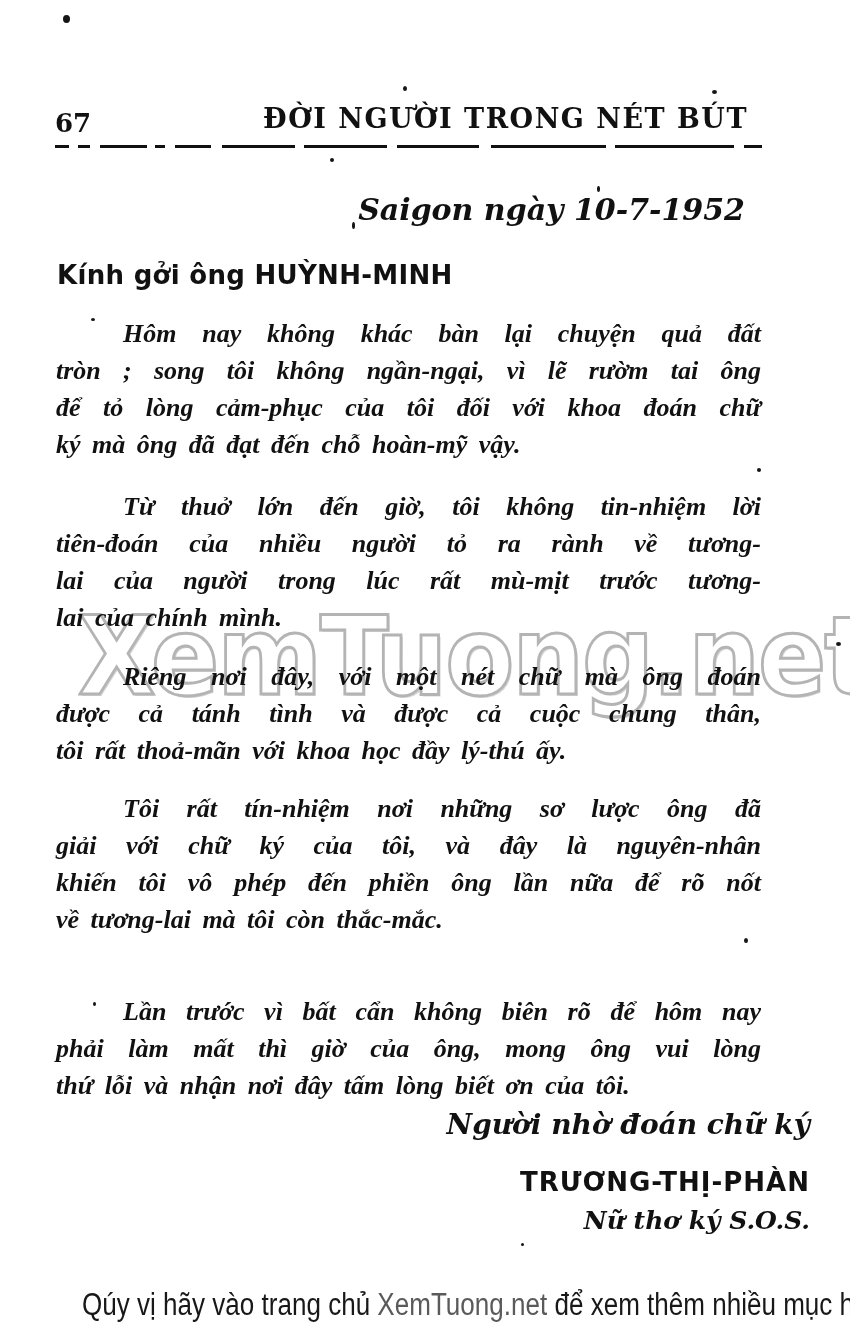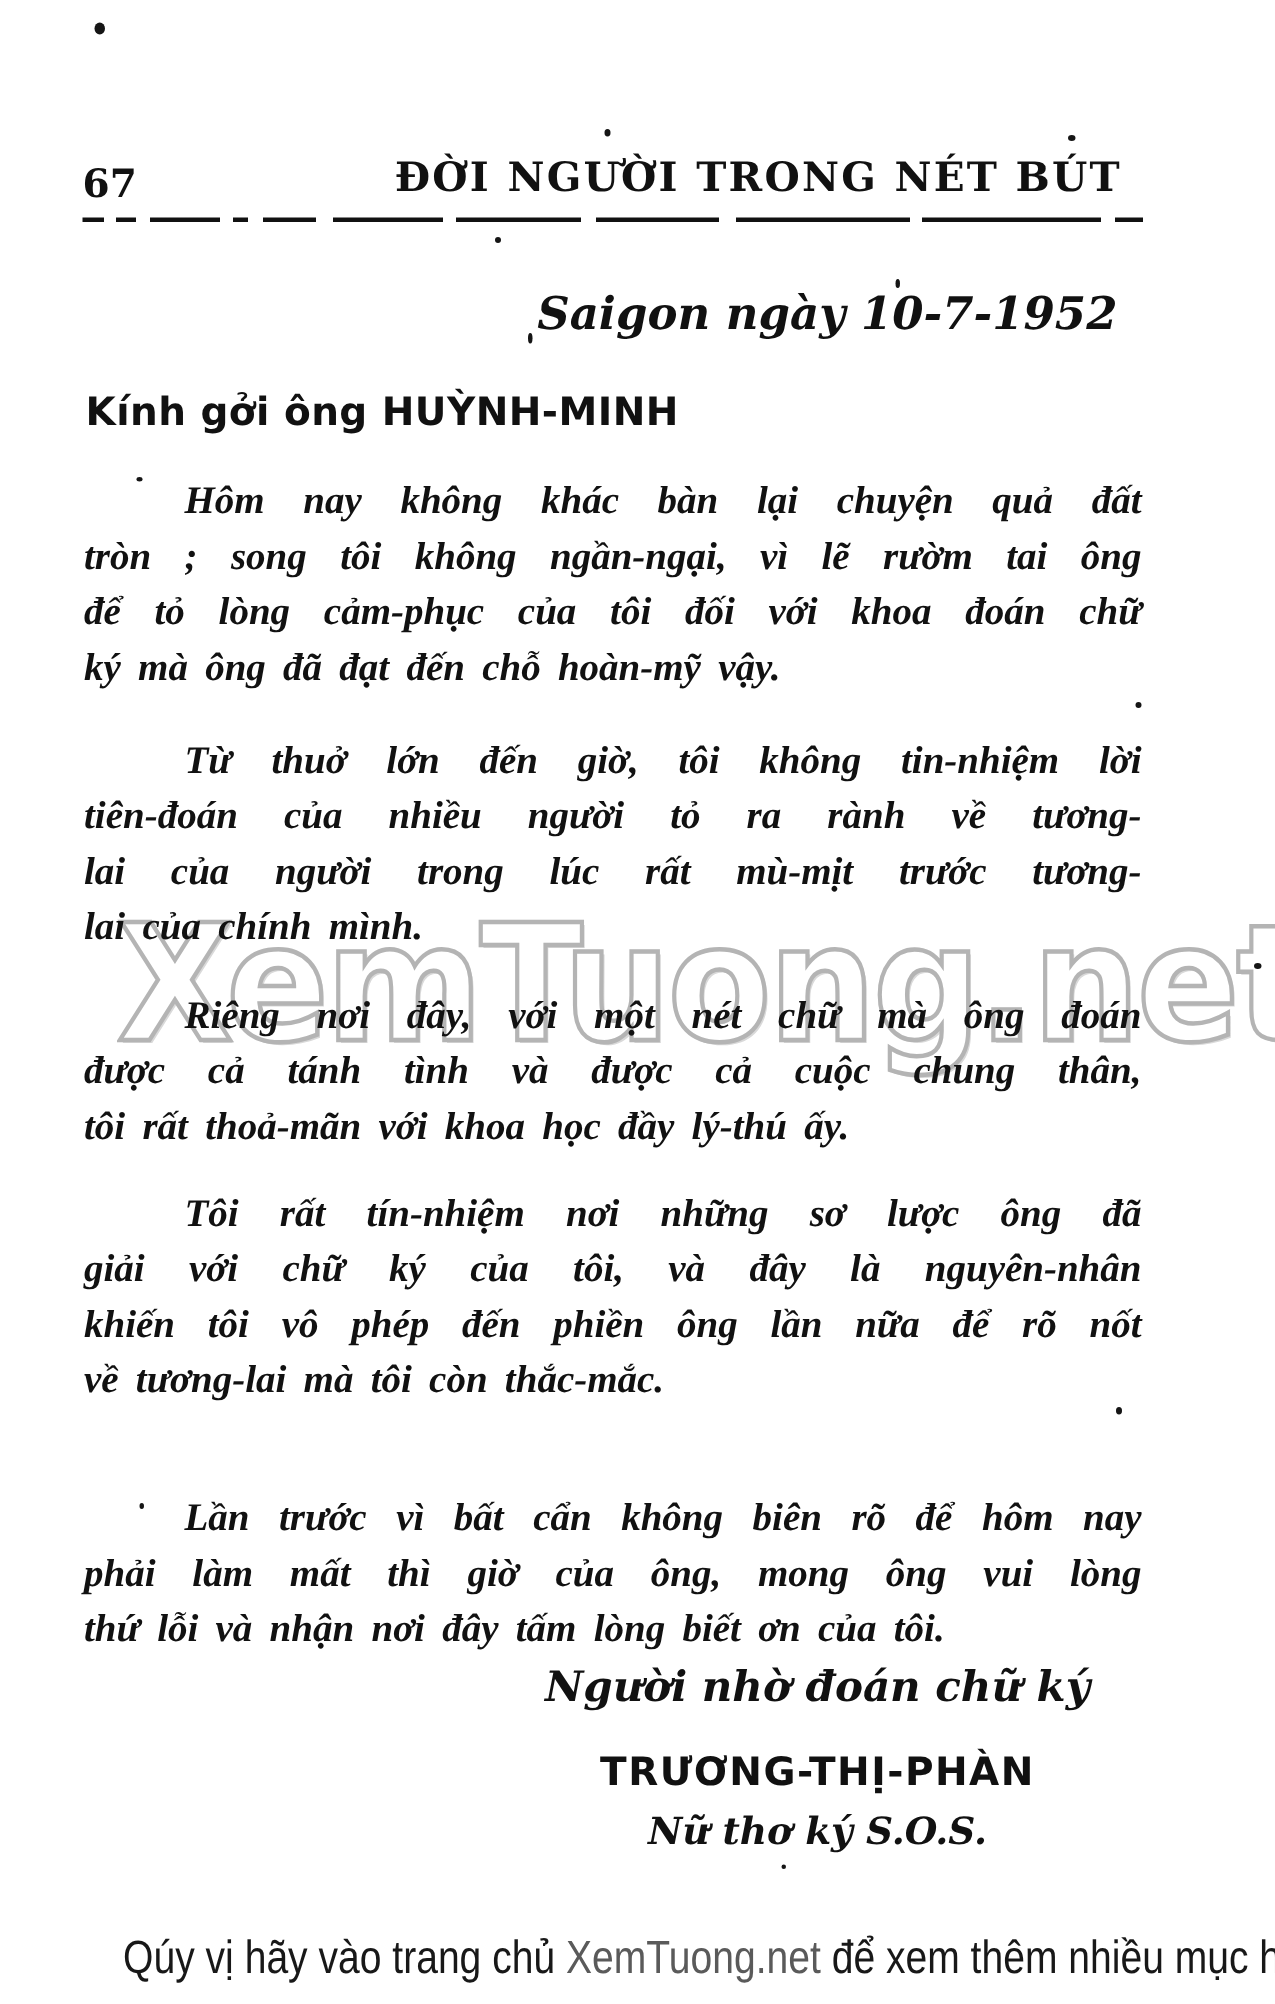--- a/index.html
+++ b/index.html
@@ -47,21 +47,21 @@
     position:absolute;left:56px;width:705px;z-index:2;
     font:bold italic 26px/37px "DejaVu Serif", serif;
   }
   .line{height:37px;text-align:justify;text-align-last:justify;overflow:visible;font-family:Liberation Serif, serif;}
   .line.first{text-indent:67px;}
   .line.last{text-align-last:left;word-spacing:5px;}
   .p1{top:315px;} .p2{top:488px;} .p3{top:658px;} .p4{top:790px;} .p5{top:953px;margin-top:40px;}
   
   .signature{
     position:absolute;left:280px;top:1108px;width:530px;
-    text-align:center;z-index:2;
+    text-align:right;z-index:2;
   }
   .sig-intro{font:bold italic 28px/1.2 "DejaVu Serif", serif;white-space:nowrap;}
   .sig-name{
     margin-top:25px;
     font:bold 26px/1.2 "DejaVu Sans", sans-serif;
     letter-spacing:1px;white-space:nowrap;
   }
   .sig-role{margin-top:8px;font:bold italic 25px/1.2 "DejaVu Serif", serif;white-space:nowrap;}
   
   .watermark{

